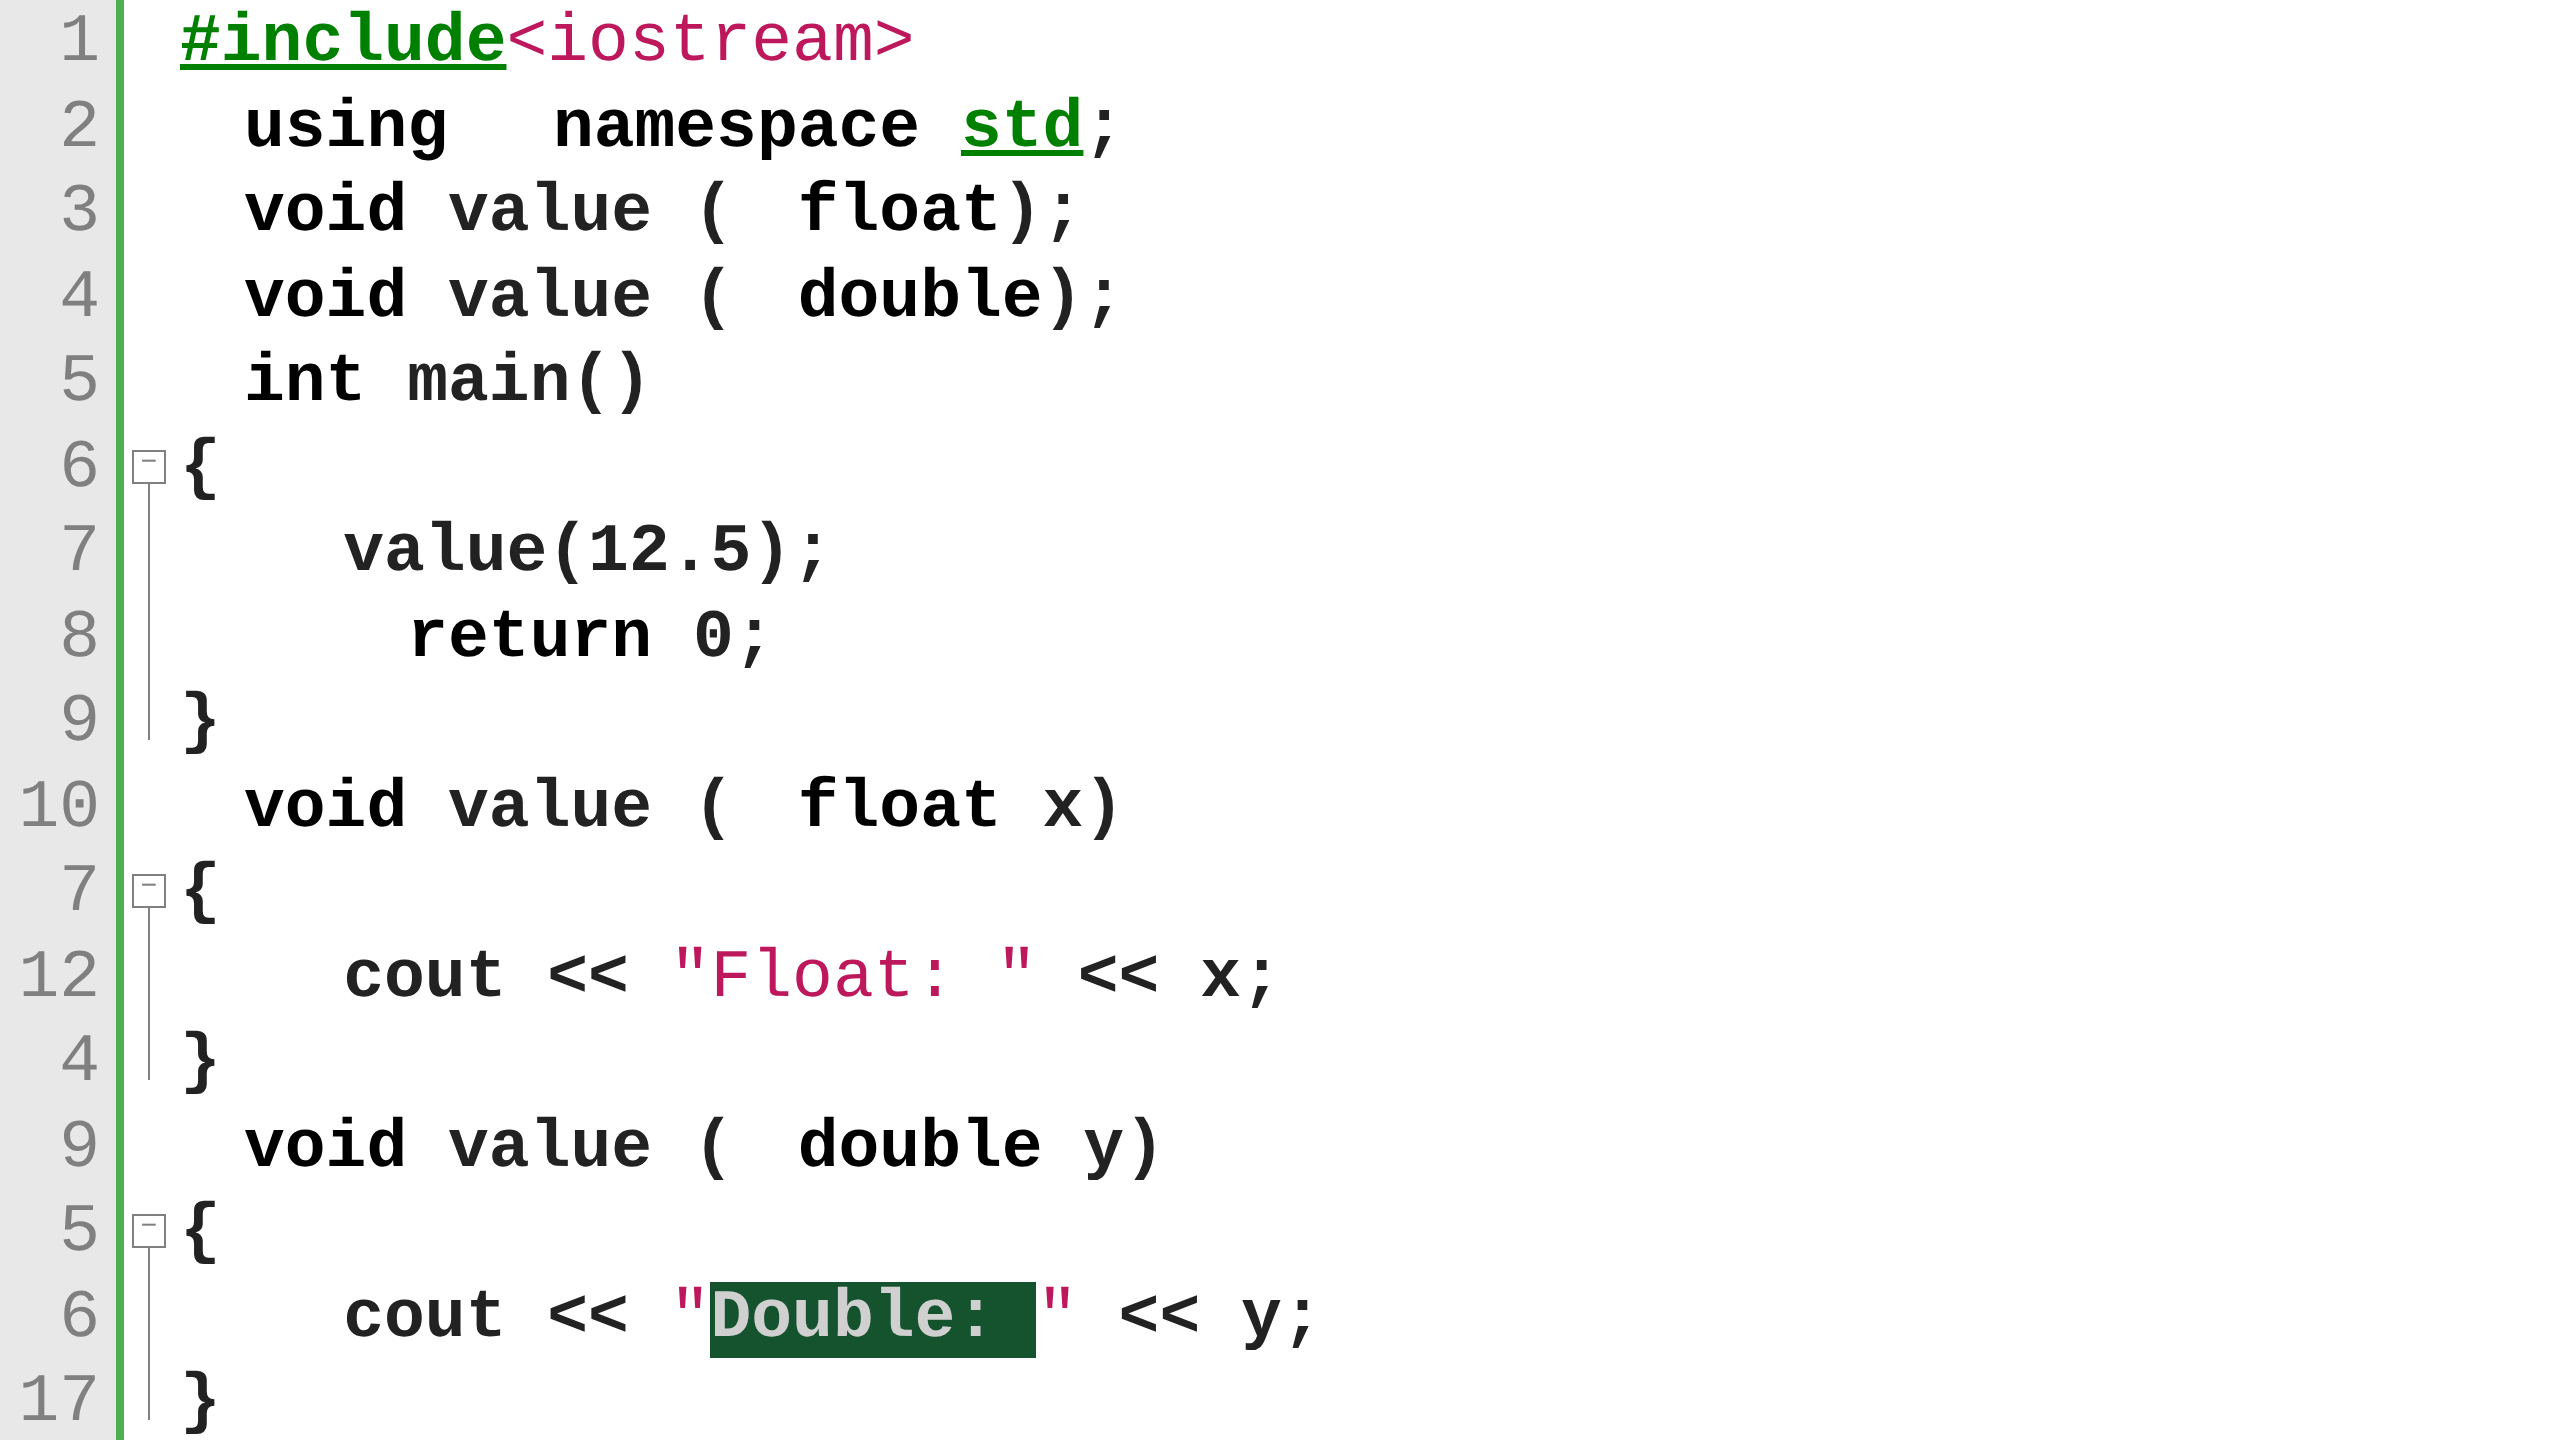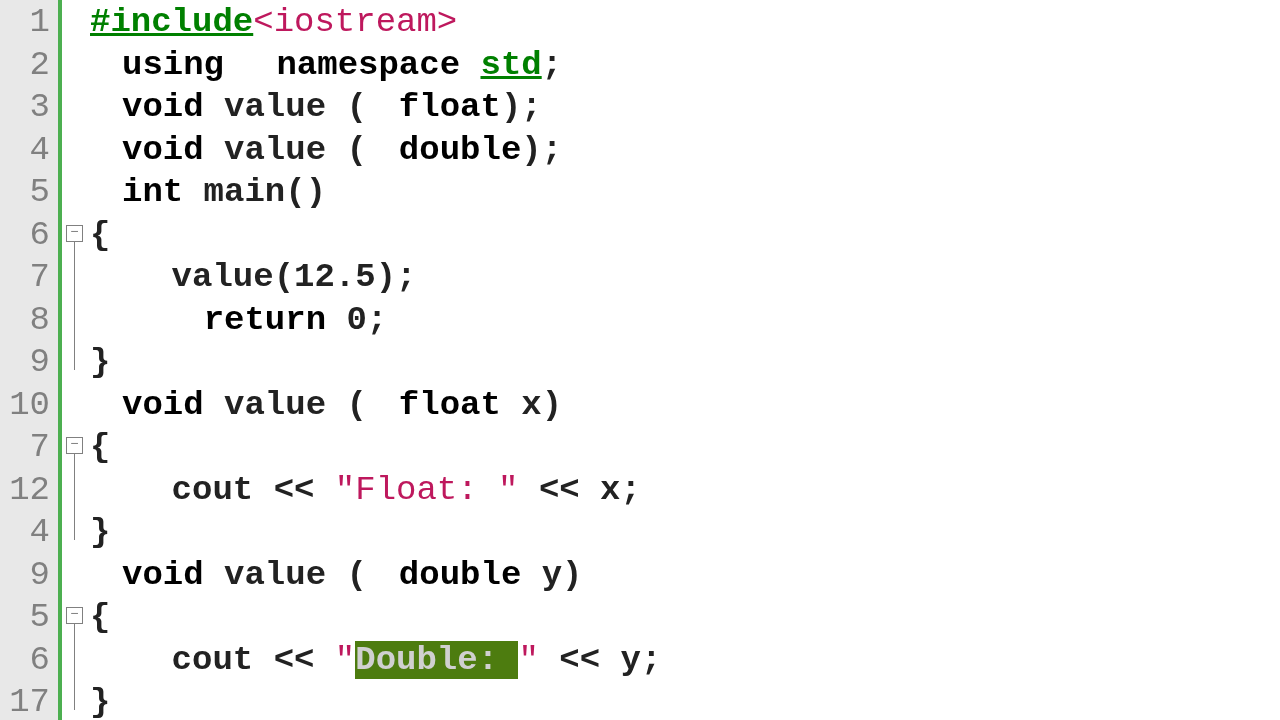--- a/index.html
+++ b/index.html
@@ -54,21 +54,21 @@
     white-space: pre;
     font-weight: bold;
     color: #222;
   }
   .code .row { height: 42.5px; }
   .kw   { color: #000000; margin-left: 32px; }   
   .pre  { color: #008000; text-decoration: underline; }   
   .str  { color: #be185d; font-weight: normal; }
   .num  { color: #222; }
   .sel {
-    background: #4d7c0f;
+    background: #14532d;
     color: #d0d0d0;
   }
 </style>
 </head>
 <body>
 
 <div class="gutter" id="gutter">
     <div>1</div>
     <div>2</div>
     <div>3</div>

